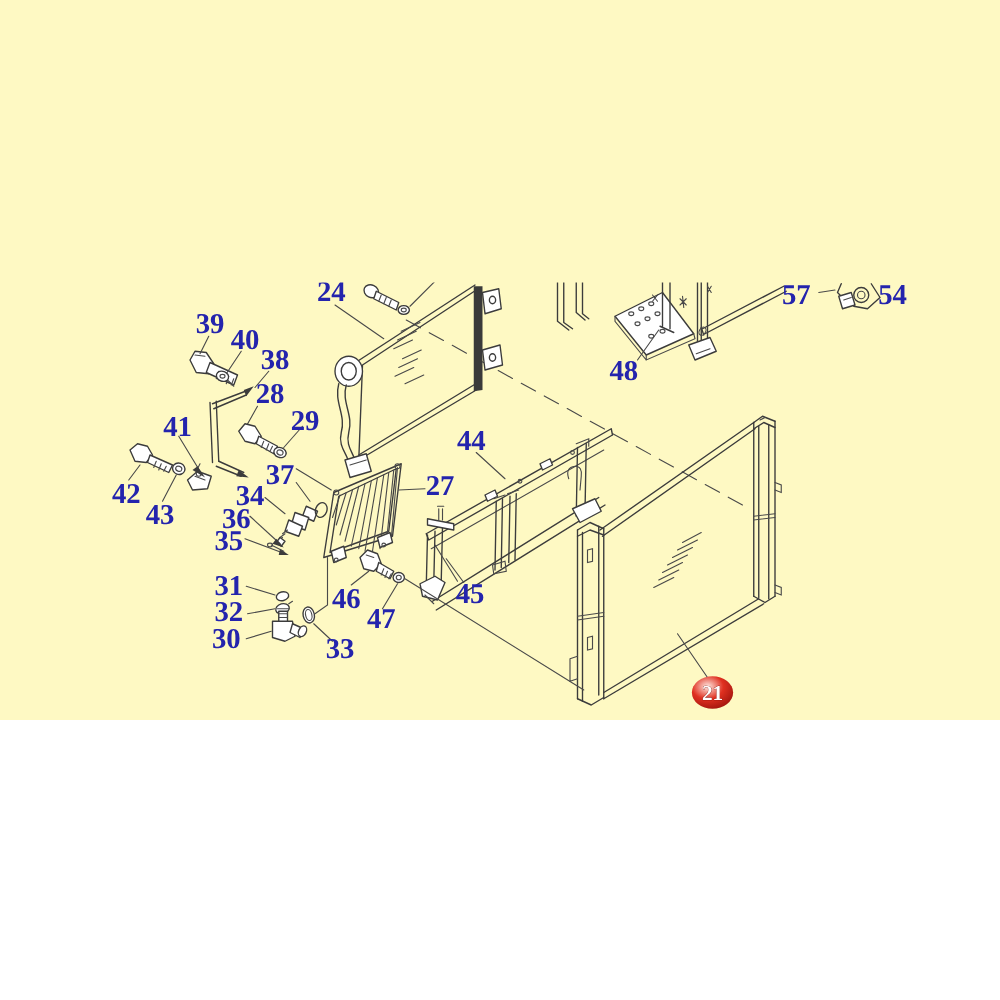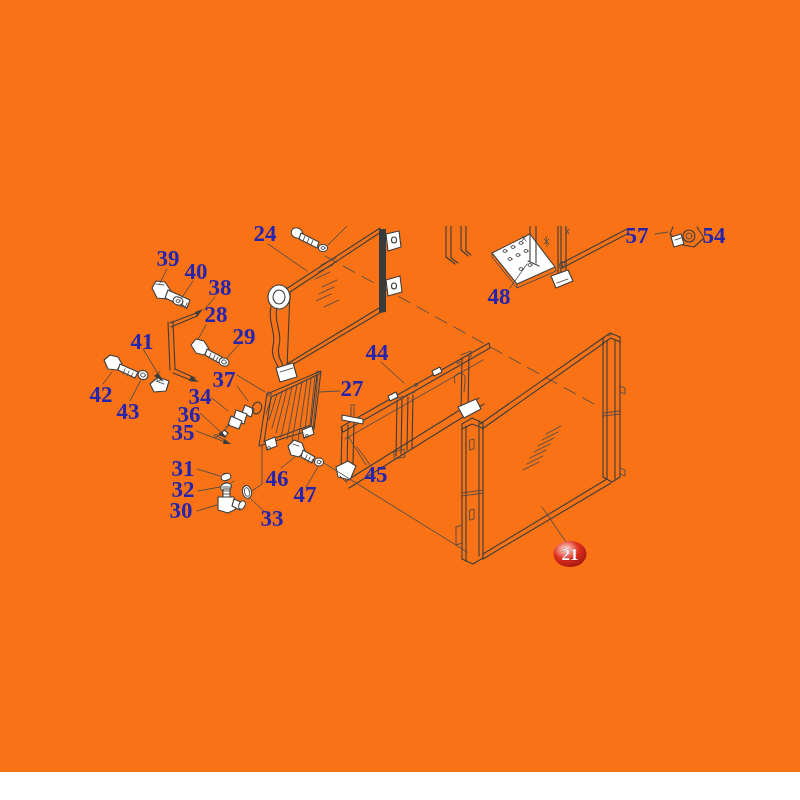--- a/index.html
+++ b/index.html
@@ -1,19 +1,19 @@
 <!DOCTYPE html>
 <html><head>
 <meta charset="utf-8">
 <style>
   html,body{margin:0;padding:0;background:#ffffff;}
   .stage{
     position:relative;
-    width:800px;height:772px;
-    background:#f97316;
+    width:800px;height:576px;
+    background:#fef9c3;
     overflow:hidden;
     font-family:"Liberation Serif", serif;
   }
   svg{display:block;}
   .ln{stroke:#3c3c3c;stroke-width:1.1;fill:none;stroke-linecap:round;stroke-linejoin:round;}
   .thin{stroke:#4a4a4a;stroke-width:0.9;fill:none;stroke-linecap:round;}
   .fillpart{fill:#ffffff;stroke:#3c3c3c;stroke-width:1.1;stroke-linejoin:round;}
   .dark{fill:#3a3a3a;stroke:none;}
   .arrow{fill:#3c3c3c;stroke:none;}
   .callout{

